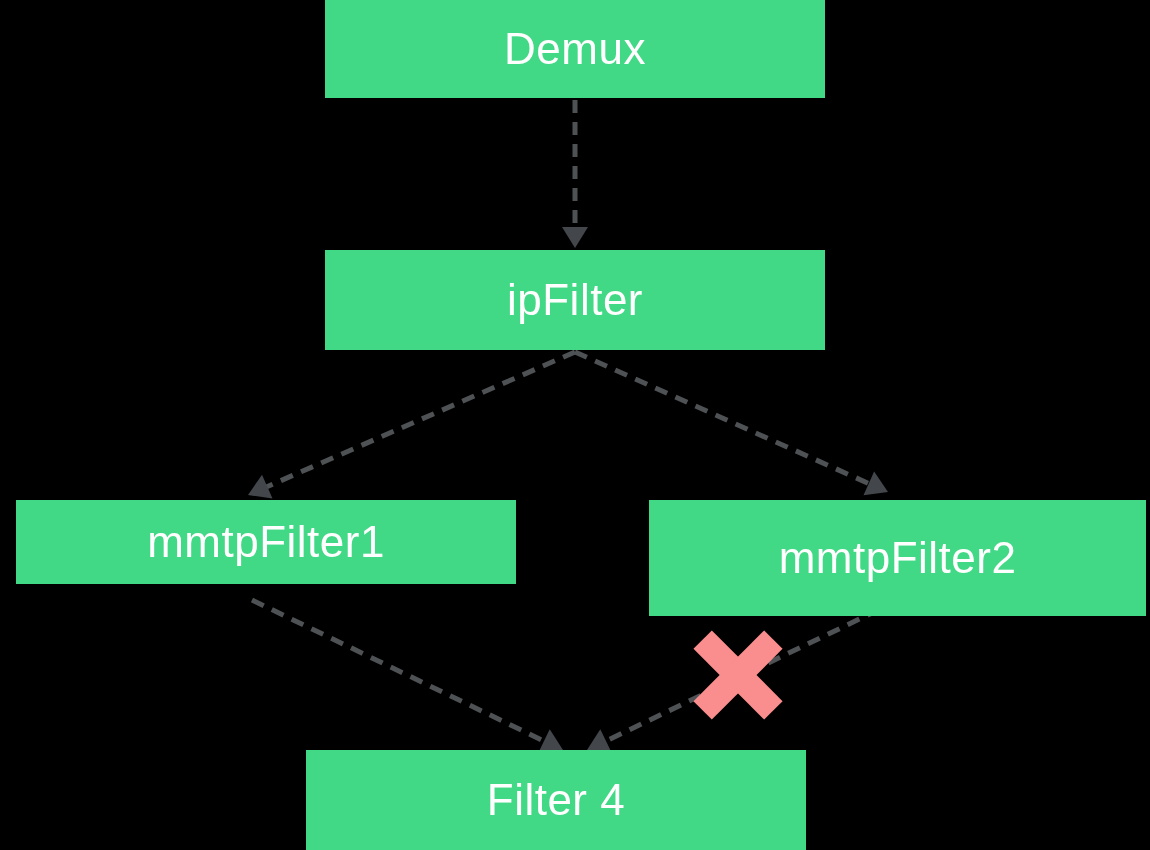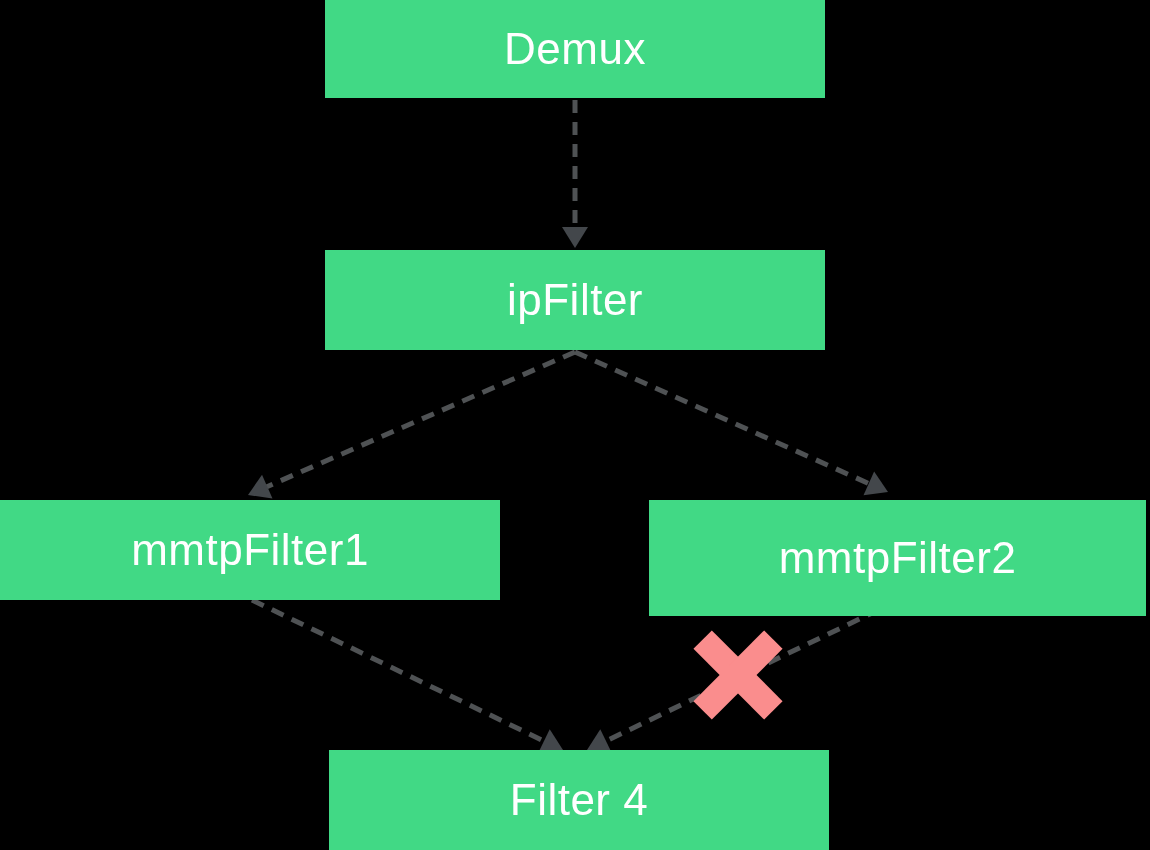--- a/index.html
+++ b/index.html
@@ -21,23 +21,23 @@
     color: #ffffff;
     display: flex;
     align-items: center;
     justify-content: center;
     font-size: 44px;
     font-weight: 400;
     letter-spacing: 0.5px;
   }
   .node-demux       { left: 325px; top: 0px;   width: 500px; height: 98px;  }
   .node-ipfilter    { left: 325px; top: 250px; width: 500px; height: 100px; }
-  .node-mmtpfilter1 { left: 0px;   top: 500px; width: 500px; height: 100px; text-align: center; }
+  .node-mmtpfilter1 { left: 16px;   top: 500px; width: 500px; height: 84px; text-align: center; }
   .node-mmtpfilter2 { left: 649px; top: 500px; width: 497px; height: 116px; }
-  .node-filter4     { left: 329px; top: 750px; width: 500px; height: 100px; }
+  .node-filter4     { left: 306px; top: 750px; width: 500px; height: 100px; }
   svg.edges {
     position: absolute;
     left: 0;
     top: 0;
     pointer-events: none;
   }
   .edge-line {
     stroke: #4f5254;
     stroke-width: 5;
     stroke-dasharray: 13 9;

